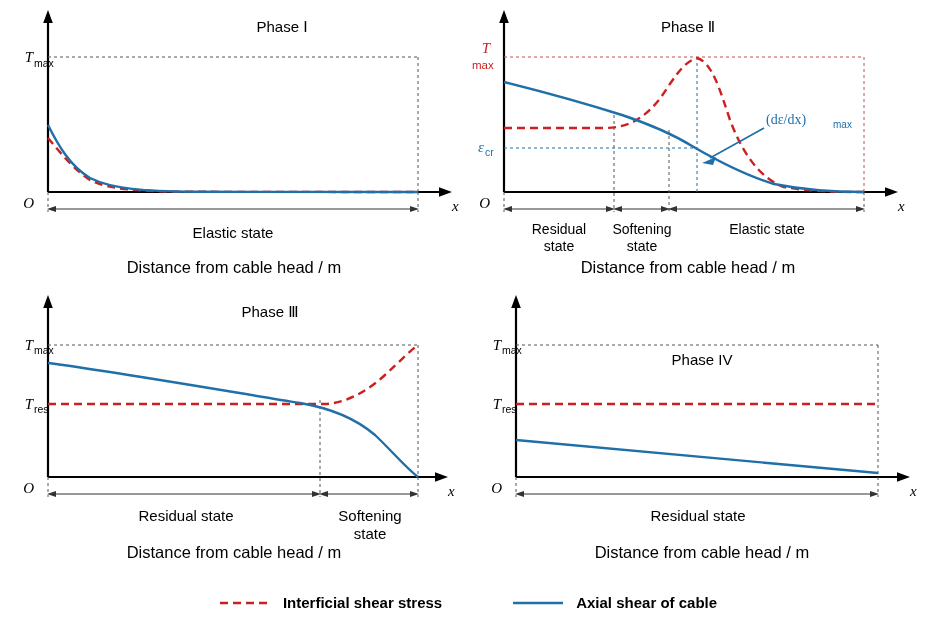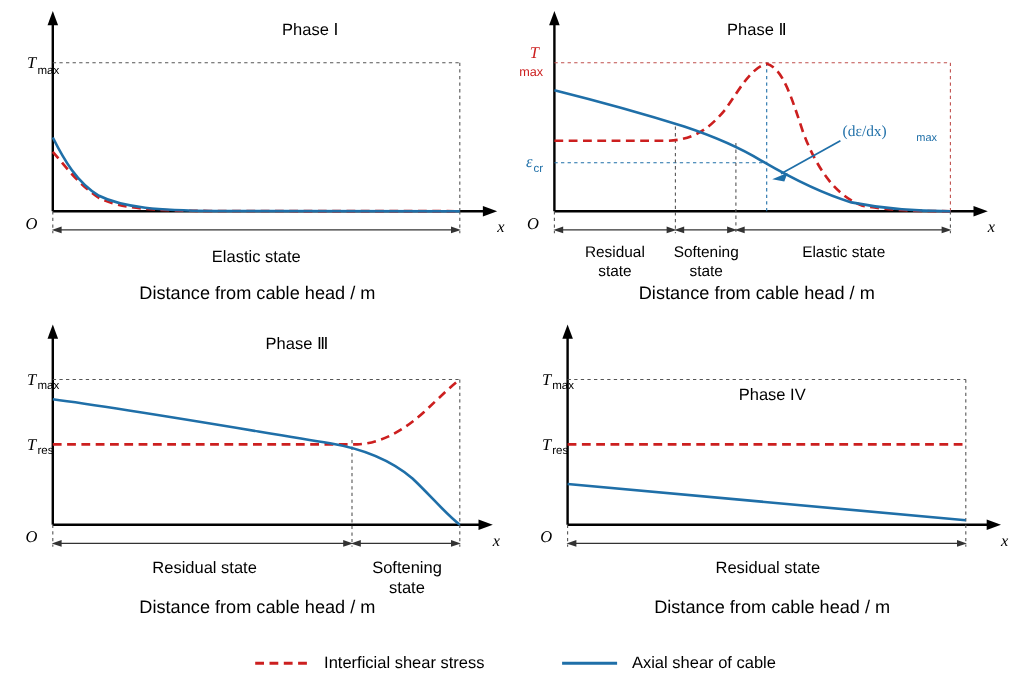--- a/index.html
+++ b/index.html
@@ -61,20 +61,21 @@
     left: 0;
     top: 572px;
     width: 936px;
     height: 60px;
     display: flex;
     justify-content: center;
     align-items: flex-start;
     gap: 70px;
     padding-top: 22px;
     box-sizing: border-box;
+    font-weight: bold;
   }
   .legend-item {
     display: flex;
     align-items: center;
     gap: 12px;
     font-size: 15px;
   }
   .legend-swatch { display: block; }
   .legend-label { white-space: nowrap; }
 </style>

